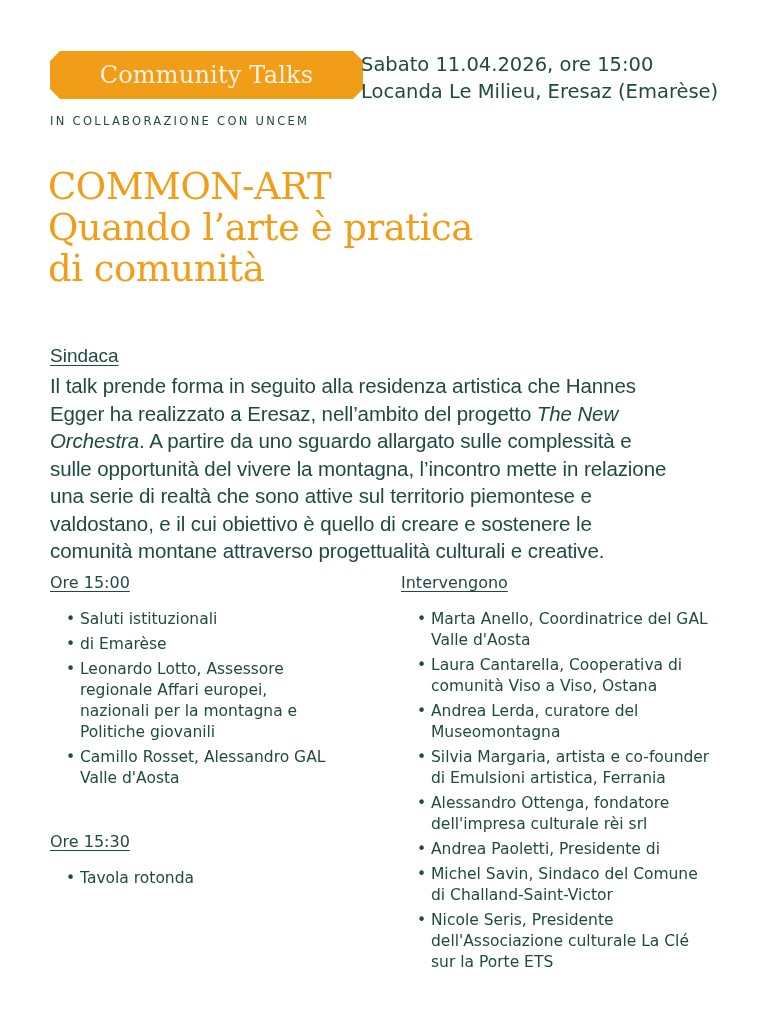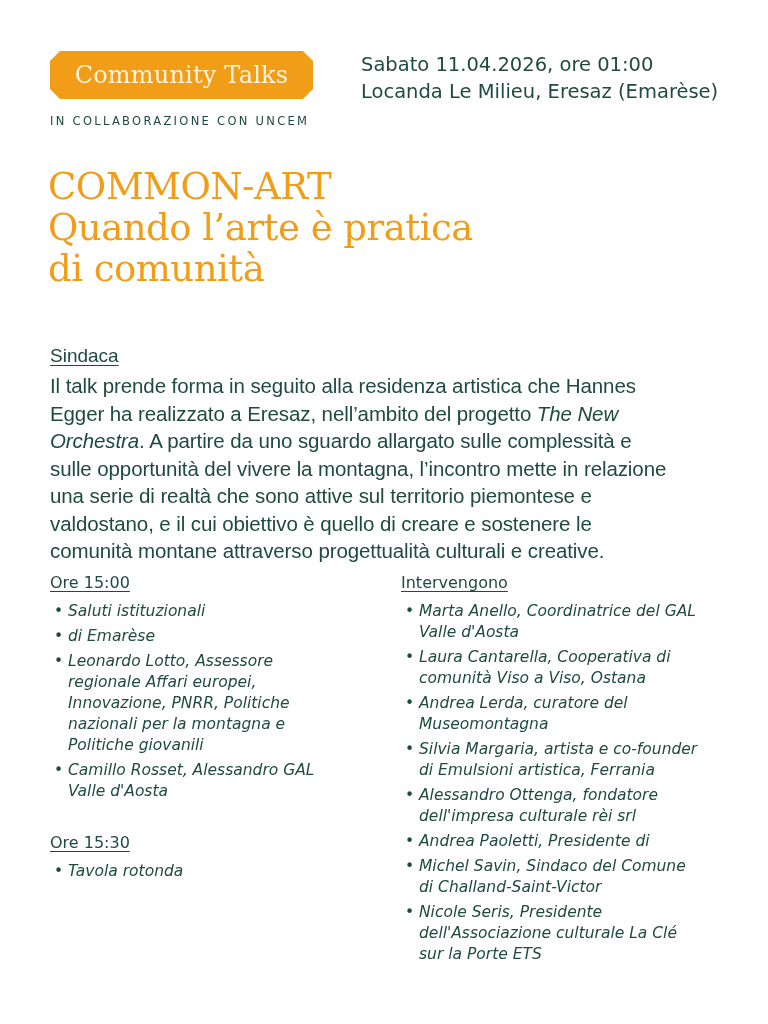--- a/index.html
+++ b/index.html
@@ -2,21 +2,21 @@
 <html><head>
 <meta charset="utf-8">
 <style>
   html, body { margin: 0; padding: 0; }
   body {
     width: 768px; height: 1024px; background: #ffffff; overflow: hidden;
     position: relative; color: #1f4a3f;
     font-family: "Liberation Sans", "DejaVu Sans", sans-serif;
   }
   .badge {
-    position: absolute; left: 50px; top: 51px; width: 263px; height: 48px;
+    position: absolute; left: 50px; top: 51px; width: 313px; height: 48px;
     background: #f29d17;
     clip-path: polygon(10px 0, calc(100% - 10px) 0, 100% 10px, 100% calc(100% - 10px), calc(100% - 10px) 100%, 10px 100%, 0 calc(100% - 10px), 0 10px);
     display: flex; align-items: center; justify-content: center;
   }
   .badge span {
     color: #fdf3e1; font-family: "DejaVu Serif", "Liberation Serif", serif;
     font-size: 24px; letter-spacing: 0.2px;
   }
   .collab {
     position: absolute; left: 50px; top: 114px; font-size: 11.5px;
@@ -36,36 +36,36 @@
   }
   .abstract-text {
     position: absolute; left: 50px; top: 372px; width: 690px; font-size: 20.5px; line-height: 27.5px;
     font-family: "Liberation Sans", sans-serif; letter-spacing: -0.1px;
   }
   .abstract-text div { white-space: nowrap; }
   .col { position: absolute; top: 572px; font-size: 16.5px; line-height: 21px; font-family: "DejaVu Sans", sans-serif; }
   .col.left { left: 50px; width: 330px; }
   .col.right { left: 401px; width: 340px; }
   .sec-title { text-decoration: underline; text-underline-offset: 3px; margin-bottom: 8px; font-size: 16px; }
-  ul { list-style: none; margin: 4px; padding: 0; font-style: italic; }
+  ul { list-style: none; margin: 16px; padding: 0; }
   li { position: relative; padding-left: 14px; margin-bottom: 4px; font-size: 15.5px; }
   li::before { content: "•"; position: absolute; left: 0; top: 0; }
   li div { white-space: nowrap; }
   .gap { height: 26px; }
 </style>
 </head>
 <body>
 
 <div class="badge">
   <span>Community Talks</span>
 </div>
 <div class="collab">IN COLLABORAZIONE CON UNCEM</div>
 
 <div class="event-info">
-  <div>Sabato 11.04.2026, ore 01:00</div>
+  <div>Sabato 11.04.2026, ore 15:00</div>
   <div>Locanda Le Milieu, Eresaz (Emarèse)</div>
 </div>
 
 <div class="title">
   <div>COMMON-ART</div>
   <div>Quando l’arte è pratica</div>
   <div>di comunità</div>
 </div>
 
 <div class="abstract-label">Sindaca</div>
@@ -84,21 +84,20 @@
   <ul id="list1">
       <li>
         <div>Saluti istituzionali</div>
       </li>
       <li>
         <div>di Emarèse</div>
       </li>
       <li>
         <div>Leonardo Lotto, Assessore</div>
         <div>regionale Affari europei,</div>
-        <div>Innovazione, PNRR, Politiche</div>
         <div>nazionali per la montagna e</div>
         <div>Politiche giovanili</div>
       </li>
       <li>
         <div>Camillo Rosset, Alessandro GAL</div>
         <div>Valle d'Aosta</div>
       </li>
     </ul>
   <div class="gap"></div>
   <div class="sec-title">Ore 15:30</div>

